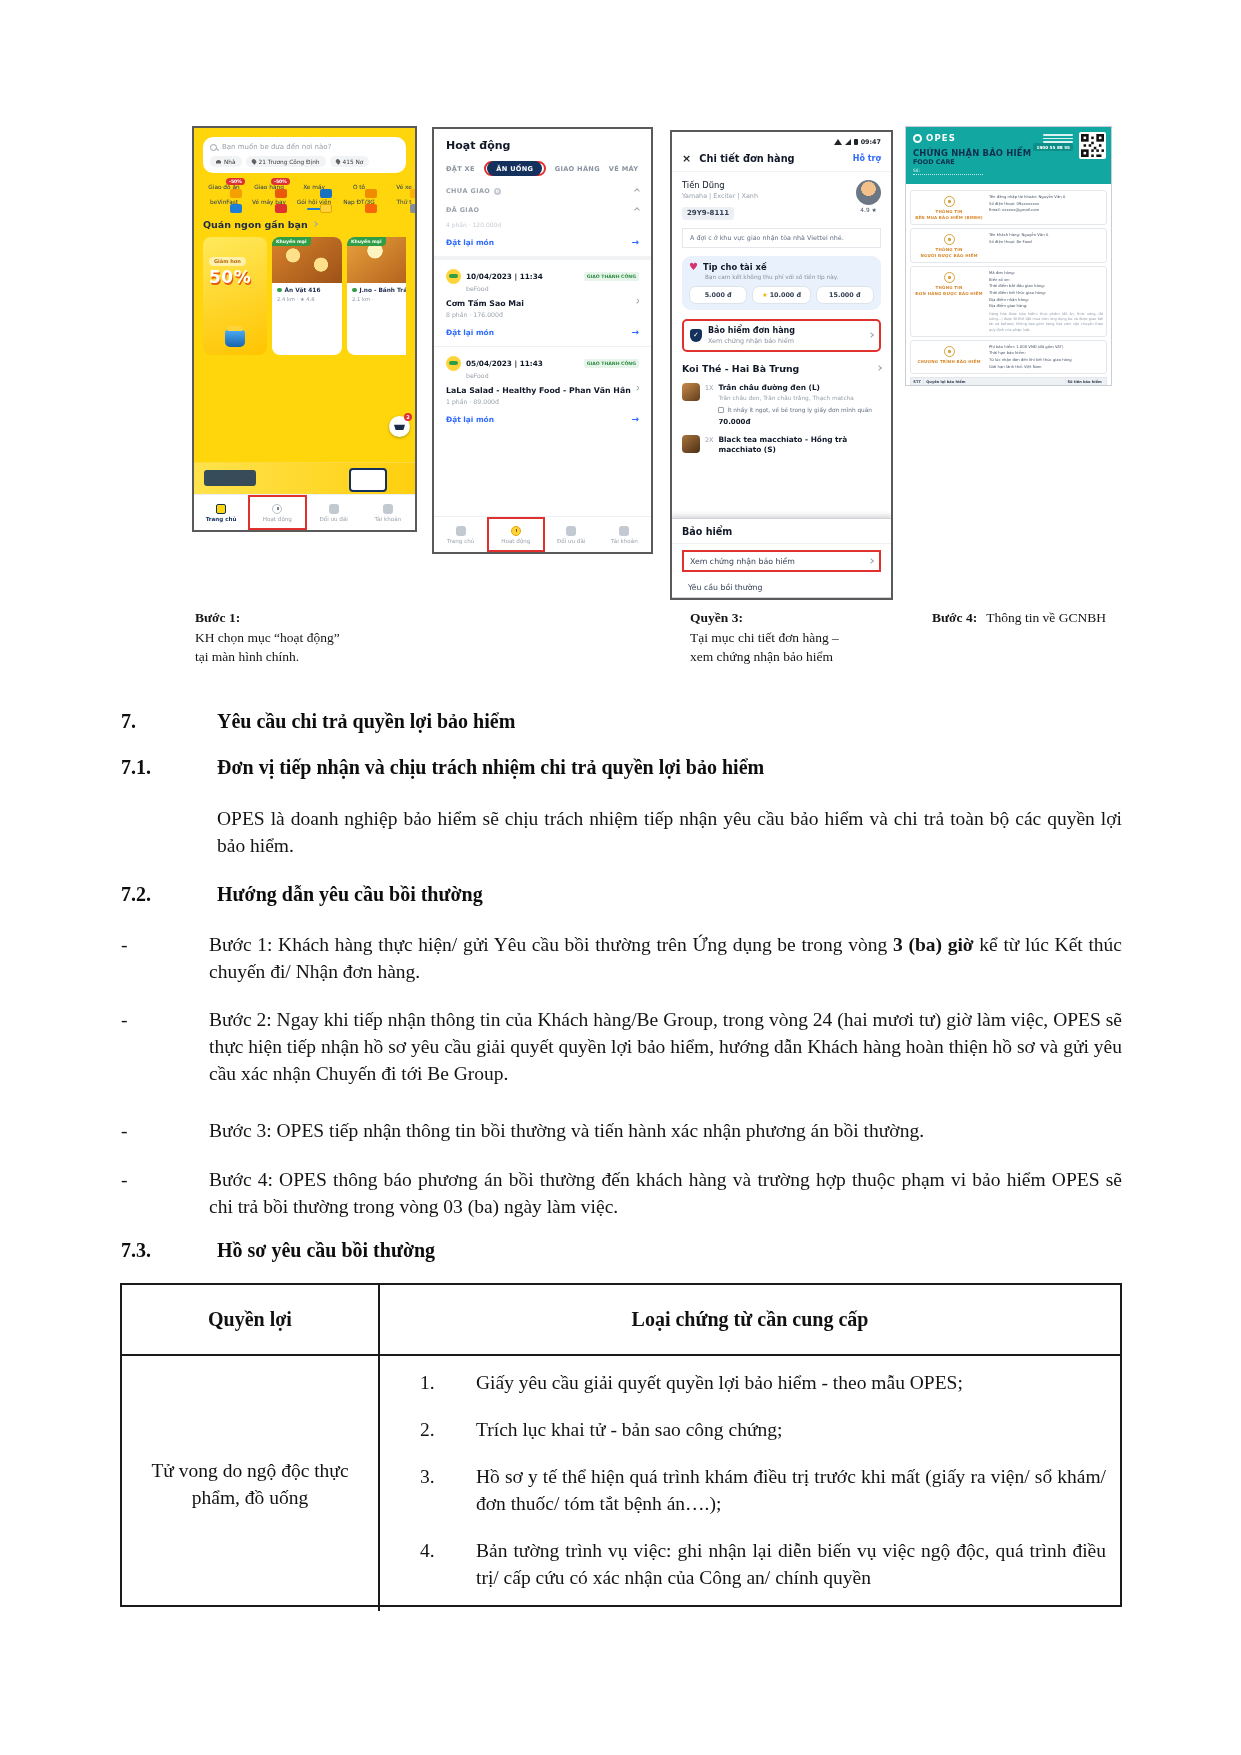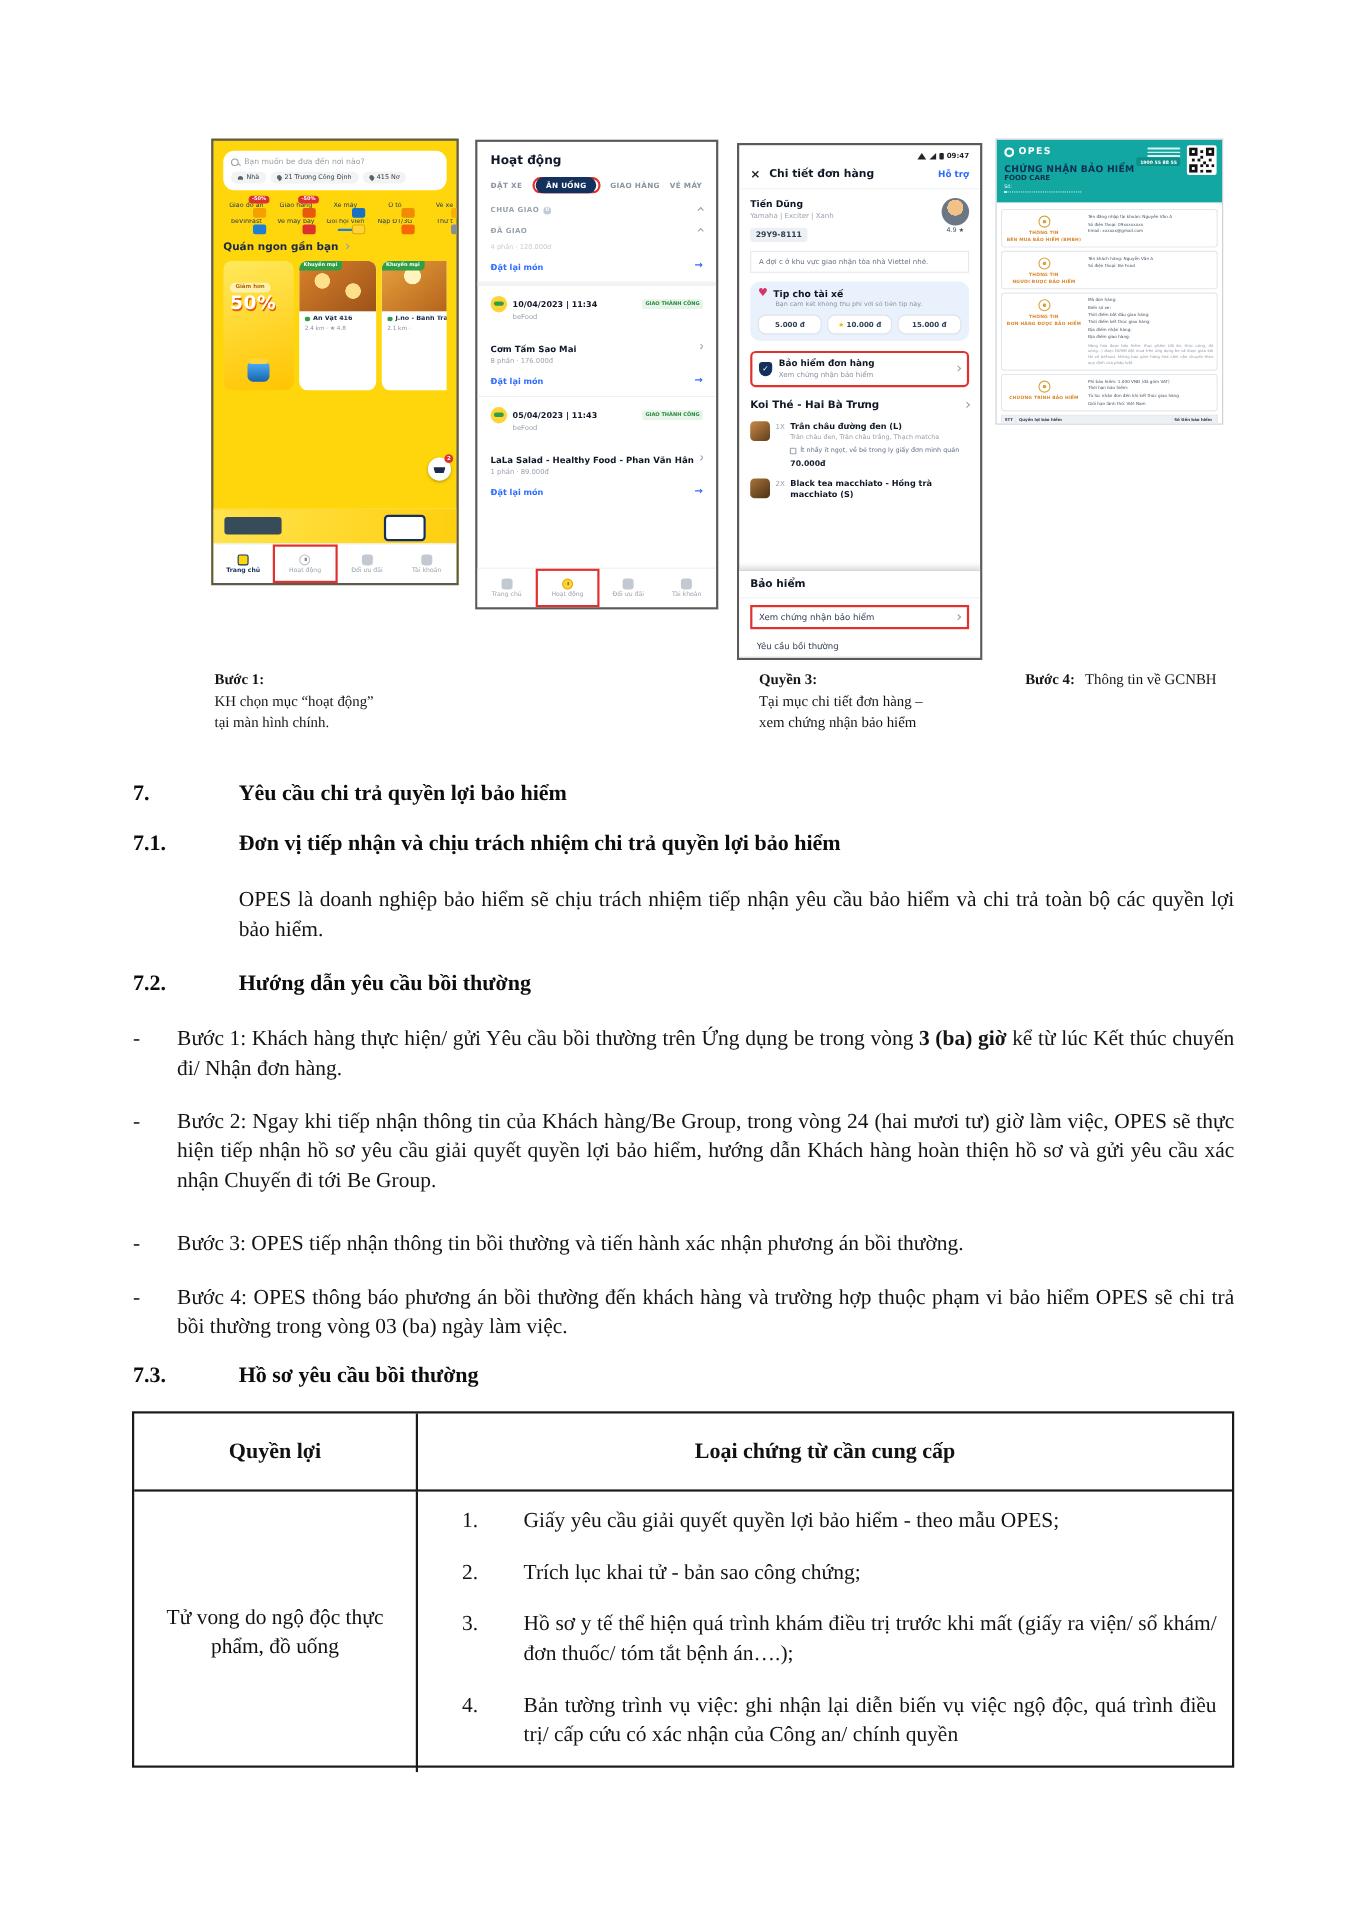--- a/index.html
+++ b/index.html
@@ -81,39 +81,39 @@
 .trunc{margin-top:7px;font-size:6px;color:#c7ccd2;white-space:nowrap;overflow:hidden}
 .reo{display:flex;align-items:center;margin-top:9px;font-size:7.4px;font-weight:700;color:#2f6bff}
 .reo .arr{margin-left:auto;color:#2f6bff;font-size:9px}
 .thickdiv{height:4px;background:#f1f3f5;margin:9px -12px 0}
 .ohead{display:flex;align-items:center;gap:5px;margin-top:9px}
 .oic{width:15px;height:15px;border-radius:50%;background:#ffd43b;position:relative;flex:0 0 auto}
 .oic::after{content:"";position:absolute;left:3px;top:5px;width:9px;height:4px;background:#2f9e44;border-radius:2px}
 .odate{font-size:7.3px;font-weight:700;color:#101828;white-space:nowrap}
 .obadge{margin-left:auto;background:#e6f4ea;color:#2b8a3e;font-size:4.6px;font-weight:700;padding:2px 3px;border-radius:2px;white-space:nowrap}
 .ovend{font-size:6.2px;color:#9aa3ad;margin:1px 0 0 20px}
-.oname{display:flex;align-items:flex-start;margin-top:21px;font-size:7.8px;font-weight:700;color:#101828;white-space:nowrap;overflow:hidden}
+.oname{display:flex;align-items:flex-start;margin-top:7px;font-size:7.8px;font-weight:700;color:#101828;white-space:nowrap;overflow:hidden}
 .oname .cv{margin-left:auto}
 .oqty{font-size:6.2px;color:#9aa3ad;margin-top:3px}
 .odiv{height:1px;background:#eef1f4;margin:9px -12px 0}
 
 
 .p3{left:670px;top:130px;width:223px;height:470px;padding:6px 10px 0}
 .p3st{display:flex;align-items:center;justify-content:flex-end;gap:3px}
 .wif{width:0;height:0;border-left:4px solid transparent;border-right:4px solid transparent;border-top:6px solid #212529;transform:rotate(180deg)}
 .cel{width:0;height:0;border-left:6px solid transparent;border-bottom:6px solid #212529}
 .bat{width:3.5px;height:6.5px;background:#212529;border-radius:1px}
 .p3time{font-size:6.4px;font-weight:700;color:#212529}
 .p3h{display:flex;align-items:center;gap:8px;margin-top:7px}
 .xg{font-size:11px;font-weight:700;color:#212529;line-height:1}
 .p3ht{font-size:9.8px;font-weight:700;color:#101828}
 .sup{margin-left:auto;font-size:8px;font-weight:700;color:#2f6bff}
 .hdiv{height:1px;background:#f1f3f5;margin:7px -10px 0}
 .drv{display:flex;margin-top:8px}
-.dname{font-size:8.4px;font-weight:700;color:#101828}
+.dname{font-size:8.4px;font-weight:400;color:#101828}
 .dveh{font-size:6.4px;color:#9aa3ad;margin-top:2px}
 .dplate{display:inline-block;margin-top:4px;background:#eceff3;border-radius:3px;padding:2.5px 5px;font-size:7px;font-weight:700;color:#344054}
 .dR{margin-left:auto;text-align:center}
 .ava{width:25px;height:25px;border-radius:50%;background:radial-gradient(circle at 50% 35%,#f3c08a 35%,#6b7785 36%)}
 .drate{font-size:5.8px;color:#475467;margin-top:2px}
 .p3msg{margin-top:8px;border:1px solid #e4e7ec;border-radius:0;padding:5px 7px;font-size:6.4px;color:#667085;white-space:nowrap;overflow:hidden}
 .tip{margin-top:8px;background:#e9f1fc;border-radius:9px;padding:6px 7px}
 .tiph{display:flex;align-items:center;gap:5px;font-size:8.4px;font-weight:700;color:#101828}
 .heart{color:#d6336c;font-size:10px;line-height:1}
 .tipsub{font-size:5.8px;color:#8a93a0;margin:2px 0 0 16px;white-space:nowrap;overflow:hidden}
@@ -176,21 +176,21 @@
 .cap.inl b,.cap.inl .cl{display:inline}
 .cap.inl b{margin-right:6px}
 
 
 .h2{position:absolute;left:121px;width:1001px;font-size:20px;font-weight:700;color:#0d0d0d}
 .h2 .hn{position:absolute;left:0;top:0}
 .h2 .ht{display:block;margin-left:96px}
 .para{position:absolute;left:217px;width:905px;font-size:19.5px;line-height:27px;text-align:justify;color:#141414}
 .bul{position:absolute;left:121px;width:1001px;font-size:19.5px;line-height:27px;color:#141414}
 .bul::before{content:"-";position:absolute;left:0;top:0}
-.bul .txt{display:block;margin-left:40px;text-align:justify}
+.bul .txt{display:block;margin-left:88px;text-align:justify}
 .tbl{position:absolute;left:120px;top:1283px;width:1002px;height:324px;border:2px solid #1a1a1a;display:grid;grid-template-columns:258px 1fr;grid-template-rows:71px 1fr}
 .tbl .hc1{border-right:2px solid #1a1a1a;border-bottom:2px solid #1a1a1a;display:flex;align-items:center;justify-content:center;font-size:20px;font-weight:700}
 .tbl .hc2{border-bottom:2px solid #1a1a1a;display:flex;align-items:center;justify-content:center;font-size:20px;font-weight:700}
 .tbl .bc1{border-right:2px solid #1a1a1a;display:flex;align-items:center;justify-content:center;text-align:center;font-size:19.5px;line-height:27px;padding:0 18px}
 .tbl .bc2{padding:13px 14px 0 0}
 .tdocs{counter-reset:d}
 .ti{counter-increment:d;position:relative;padding-left:96px;font-size:19.5px;line-height:27px;text-align:justify;margin-bottom:20px;color:#141414}
 .ti::before{content:counter(d) ".";position:absolute;left:40px;top:0}
 </style>
 </head>

